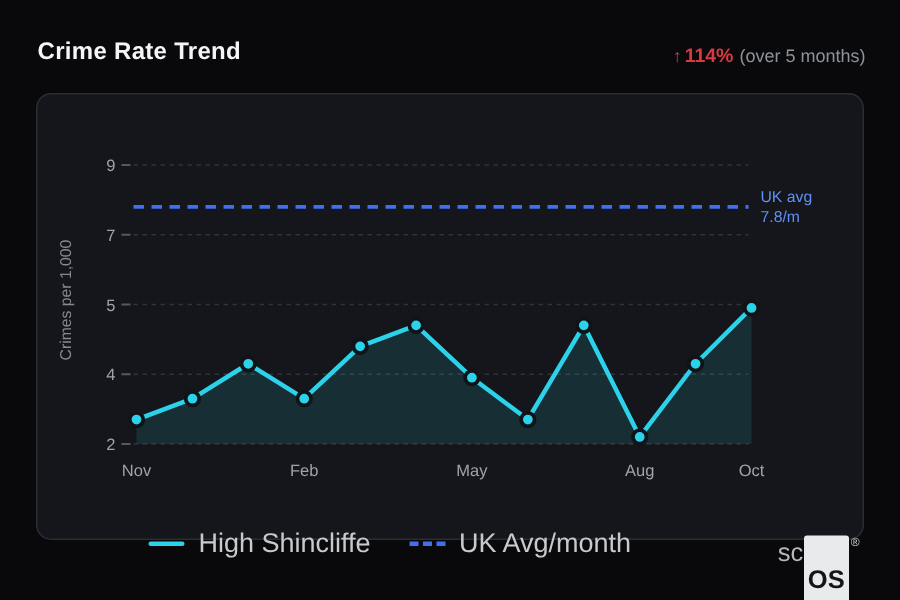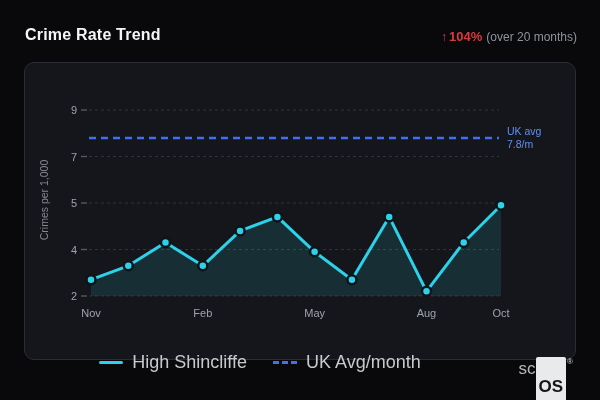--- a/index.html
+++ b/index.html
@@ -43,21 +43,21 @@
     padding:19px 3px;border-radius:2px;line-height:21px;}
   .logo .reg{font-size:8px;color:#d5d6d8;margin-left:1px;line-height:10px;}
 </style>
 </head>
 <body>
 
 <div class="page">
 
   <div class="title">Crime Rate Trend</div>
 
-  <div class="stat"><span class="arrow">↑</span><span class="val">104%</span><span class="suffix">(over 20 months)</span></div>
+  <div class="stat"><span class="arrow">↑</span><span class="val">114%</span><span class="suffix">(over 5 months)</span></div>
 
   <div class="card">
     <svg class="chart-svg" id="chart" viewBox="0 0 552 298" xmlns="http://www.w3.org/2000/svg">
         <line x1="64" y1="233" x2="474" y2="233" stroke="#303339" stroke-width="1" stroke-dasharray="3 3"></line>
         <line x1="56" y1="233" x2="62" y2="233" stroke="#55585e" stroke-width="1.4"></line>
         <text x="52" y="237" text-anchor="end" font-size="11" fill="#9fa4ab">2</text>
         <line x1="64" y1="186.5" x2="474" y2="186.5" stroke="#303339" stroke-width="1" stroke-dasharray="3 3"></line>
         <line x1="56" y1="186.5" x2="62" y2="186.5" stroke="#55585e" stroke-width="1.4"></line>
         <text x="52" y="190.5" text-anchor="end" font-size="11" fill="#9fa4ab">4</text>
         <line x1="64" y1="140" x2="474" y2="140" stroke="#303339" stroke-width="1" stroke-dasharray="3 3"></line>

